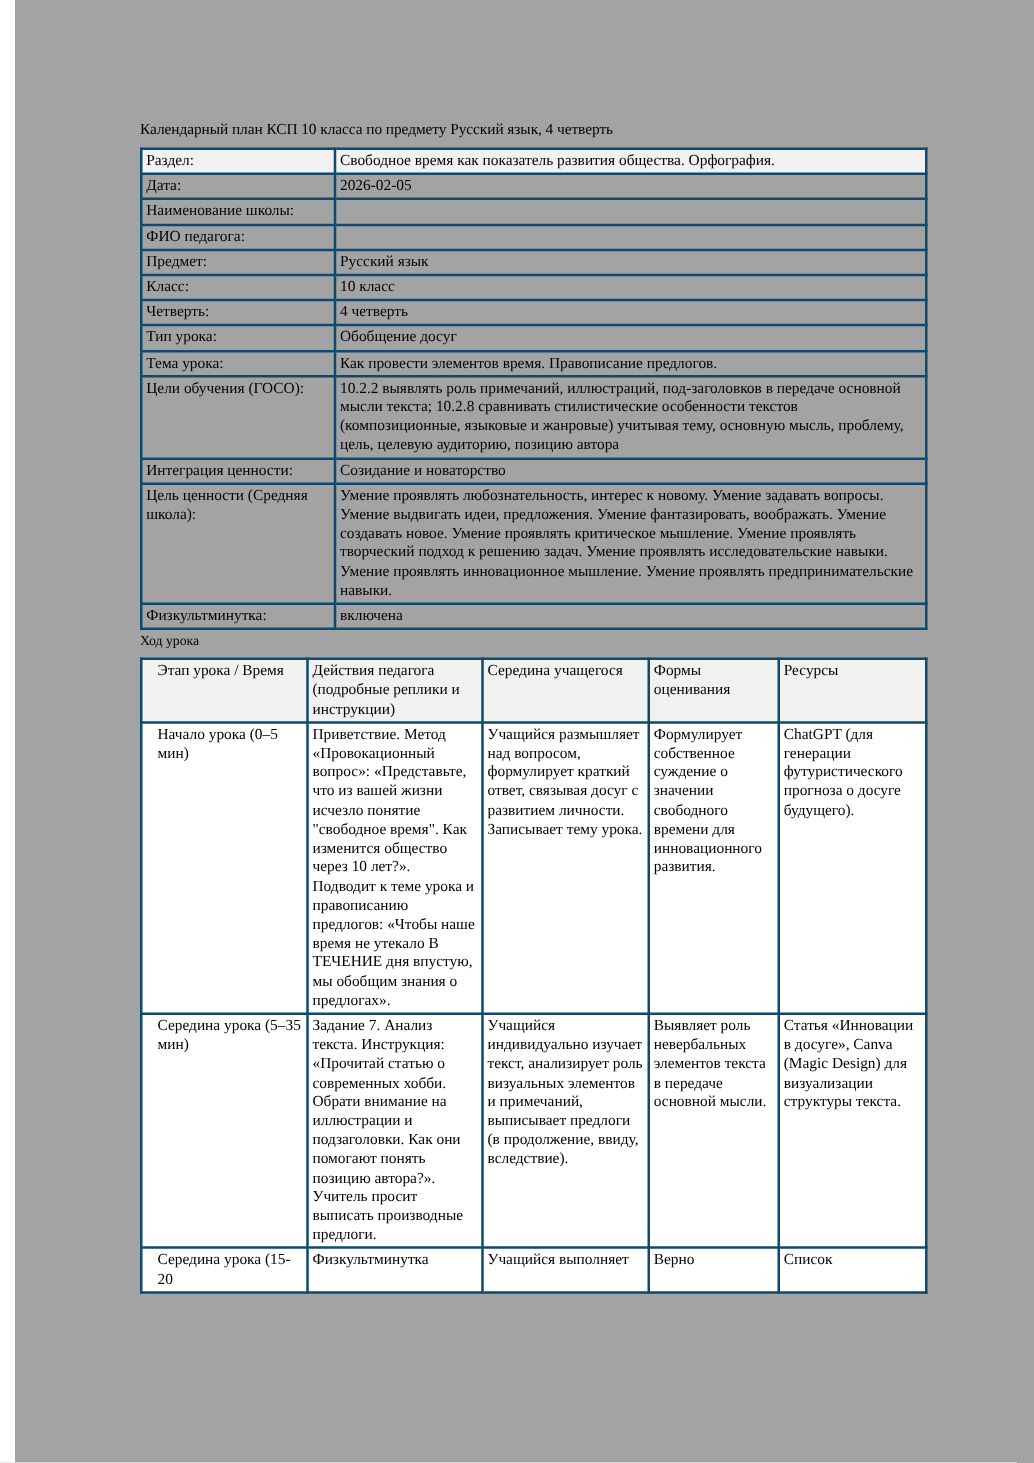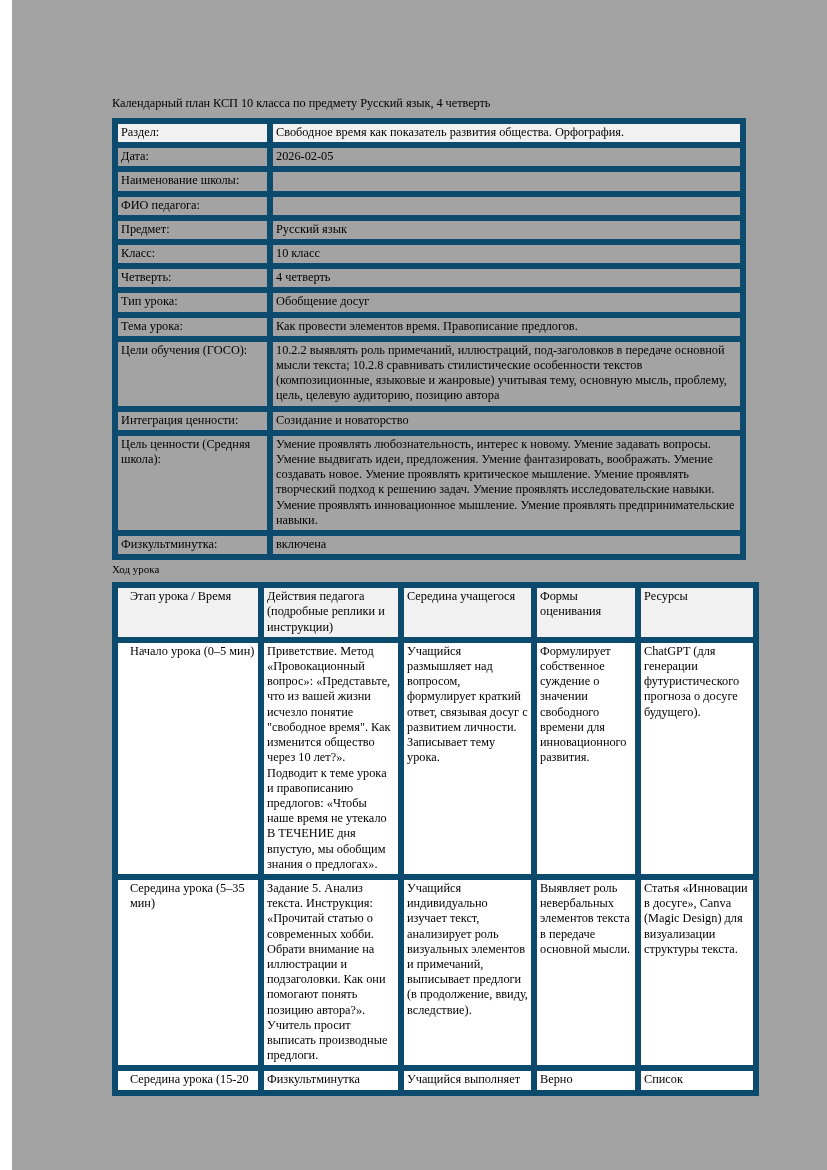--- a/index.html
+++ b/index.html
@@ -42,39 +42,39 @@
     line-height: 15px;
     margin: 2px 0 5px 0;
   }
   table {
     border-collapse: collapse;
     table-layout: fixed;
     width: 628px;
     border: 1px solid #000000;
   }
   table td, table th {
-    border: 6px solid #0c4a6e;
+    border: 2px solid #0c4a6e;
     padding: 1px 3px 2px 3px;
     font-size: 12.3px;
     line-height: 15.2px;
     vertical-align: top;
     text-align: left;
     font-weight: normal;
     word-wrap: break-word;
     overflow-wrap: break-word;
     hyphens: none;
   }
   
   #info-table .col-label { width: 155px; }
   #info-table .col-value { width: 473px; }
   #info-table tr.shaded td { background: #f1f1f1; }
   #info-table td.empty { height: 15px; }
 
   
-  #flow-table .c1 { width: 146px; padding-left: 12px; }
+  #flow-table .c1 { width: 133px; padding-left: 12px; }
   #flow-table .c2 { width: 140px; }
   #flow-table .c3 { width: 133px; }
   #flow-table .c4 { width: 104px; }
   #flow-table .c5 { width: 118px; margin-left: 12px; }
   #flow-table thead td { background: #f1f1f1; }
   #flow-table tbody td { background: #ffffff; }
 </style>
 </head>
 <body>
 
@@ -166,21 +166,21 @@
       <tbody>
           <tr>
             <td class="c1">Начало урока (0–5 мин)</td>
             <td class="c2">Приветствие. Метод «Провокационный вопрос»: «Представьте, что из вашей жизни исчезло понятие "свободное время". Как изменится общество через 10 лет?». Подводит к теме урока и правописанию предлогов: «Чтобы наше время не утекало В ТЕЧЕНИЕ дня впустую, мы обобщим знания о предлогах».</td>
             <td class="c3">Учащийся размышляет над вопросом, формулирует краткий ответ, связывая досуг с развитием личности. Записывает тему урока.</td>
             <td class="c4">Формулирует собственное суждение о значении свободного времени для инновационного развития.</td>
             <td class="c5">ChatGPT (для генерации футуристического прогноза о досуге будущего).</td>
           </tr>
           <tr>
             <td class="c1">Середина урока (5–35 мин)</td>
-            <td class="c2">Задание 5. Анализ текста. Инструкция: «Прочитай статью о современных хобби. Обрати внимание на иллюстрации и подзаголовки. Как они помогают понять позицию автора?». Учитель просит выписать производные предлоги.</td>
+            <td class="c2">Задание 7. Анализ текста. Инструкция: «Прочитай статью о современных хобби. Обрати внимание на иллюстрации и подзаголовки. Как они помогают понять позицию автора?». Учитель просит выписать производные предлоги.</td>
             <td class="c3">Учащийся индивидуально изучает текст, анализирует роль визуальных элементов и примечаний, выписывает предлоги (в продолжение, ввиду, вследствие).</td>
             <td class="c4">Выявляет роль невербальных элементов текста в передаче основной мысли.</td>
             <td class="c5">Статья «Инновации в досуге», Canva (Magic Design) для визуализации структуры текста.</td>
           </tr>
           <tr>
             <td class="c1">Середина урока (15-20</td>
             <td class="c2">Физкультминутка</td>
             <td class="c3">Учащийся выполняет</td>
             <td class="c4">Верно</td>
             <td class="c5">Список</td>

